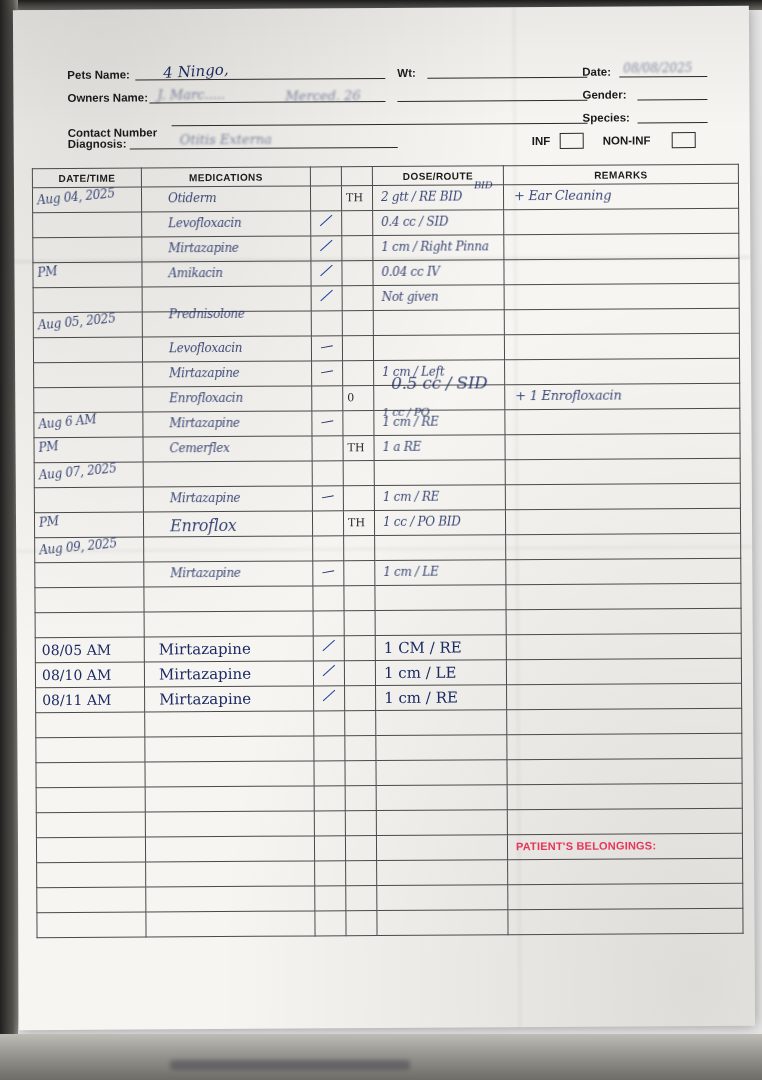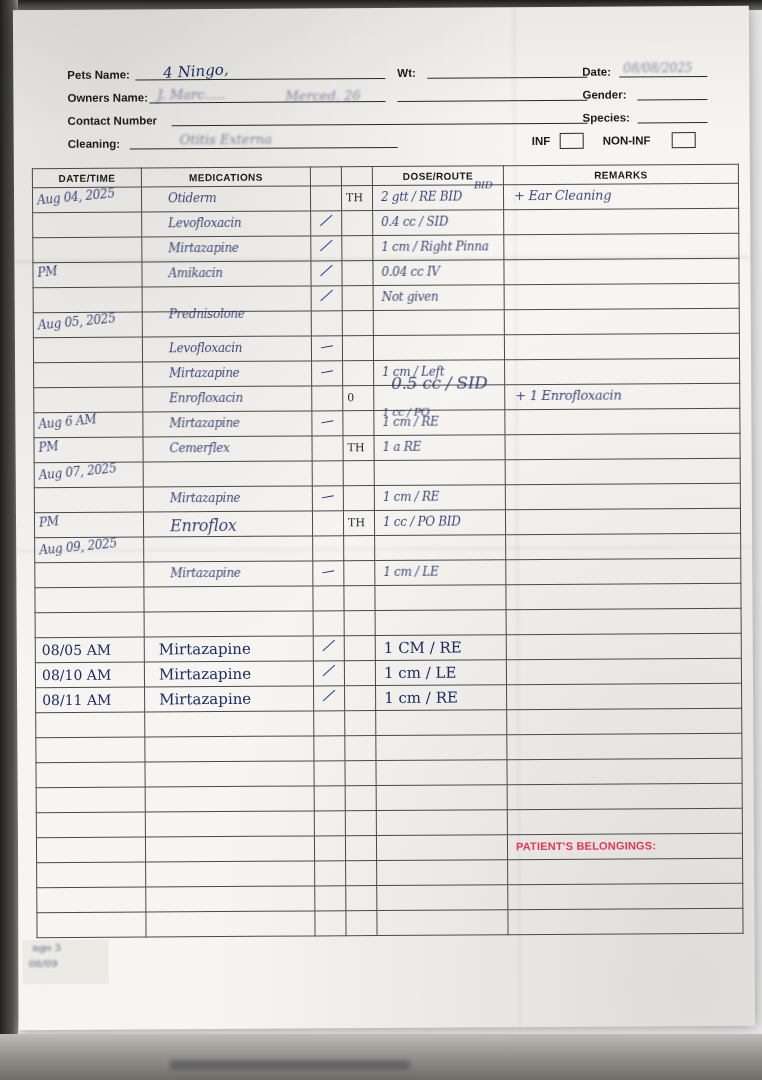--- a/index.html
+++ b/index.html
@@ -246,28 +246,28 @@
         <span class="fh-line" style="left:82px;top:0;width:236px;"></span>
         <span class="hw blur-ink" style="left:90px;top:-1px;font-size:13px;">J. Marc.....</span>
         <span class="hw blur-ink" style="left:218px;top:1px;font-size:13px;">Merced. 26</span>
 
         <span class="fh-label" style="left:515px;top:3px;">Gender:</span>
         <span class="fh-line" style="left:570px;top:0;width:70px;"></span>
         <span class="fh-line" style="left:330px;top:0;width:190px;"></span>
       </div>
 
       <div class="fh-row">
-        <span class="fh-label" style="left:0;top:3px;">Contact Number</span>
+        <span class="fh-label" style="left:0;top:15px;">Contact Number</span>
         <span class="fh-line" style="left:104px;top:0;width:416px;"></span>
         <span class="fh-label" style="left:515px;top:3px;">Species:</span>
         <span class="fh-line" style="left:570px;top:0;width:70px;"></span>
       </div>
 
       <div class="fh-row">
-        <span class="fh-label" style="left:0;top:3px;">Cleaning:</span>
+        <span class="fh-label" style="left:0;top:3px;">Diagnosis:</span>
         <span class="fh-line" style="left:62px;top:0;width:268px;"></span>
         <span class="hw blur-ink" style="left:112px;top:-2px;font-size:13px;">Otitis Externa</span>
 
         <span class="fh-label" style="left:464px;top:3px;">INF</span>
         <span class="chk" style="left:492px;top:1px;"></span>
         <span class="fh-label" style="left:535px;top:3px;">NON-INF</span>
         <span class="chk" style="left:604px;top:1px;"></span>
       </div>
     </div>
 
@@ -1004,22 +1004,18 @@
             <td class="c-dose">
               <div class="cell"></div>
             </td>
             <td class="c-rem">
               <div class="cell"></div>
             </td>
           </tr>
         </tbody>
     </table>
 
-    <div class="sticker">
-      <span class="s1">ngo  3</span>
-      <span class="s2">08/09</span>
-    </div>
   </div>
 
   <div class="bed-bottom">
     <div class="smudge"></div>
   </div>
 </div>
 
 </body></html>

